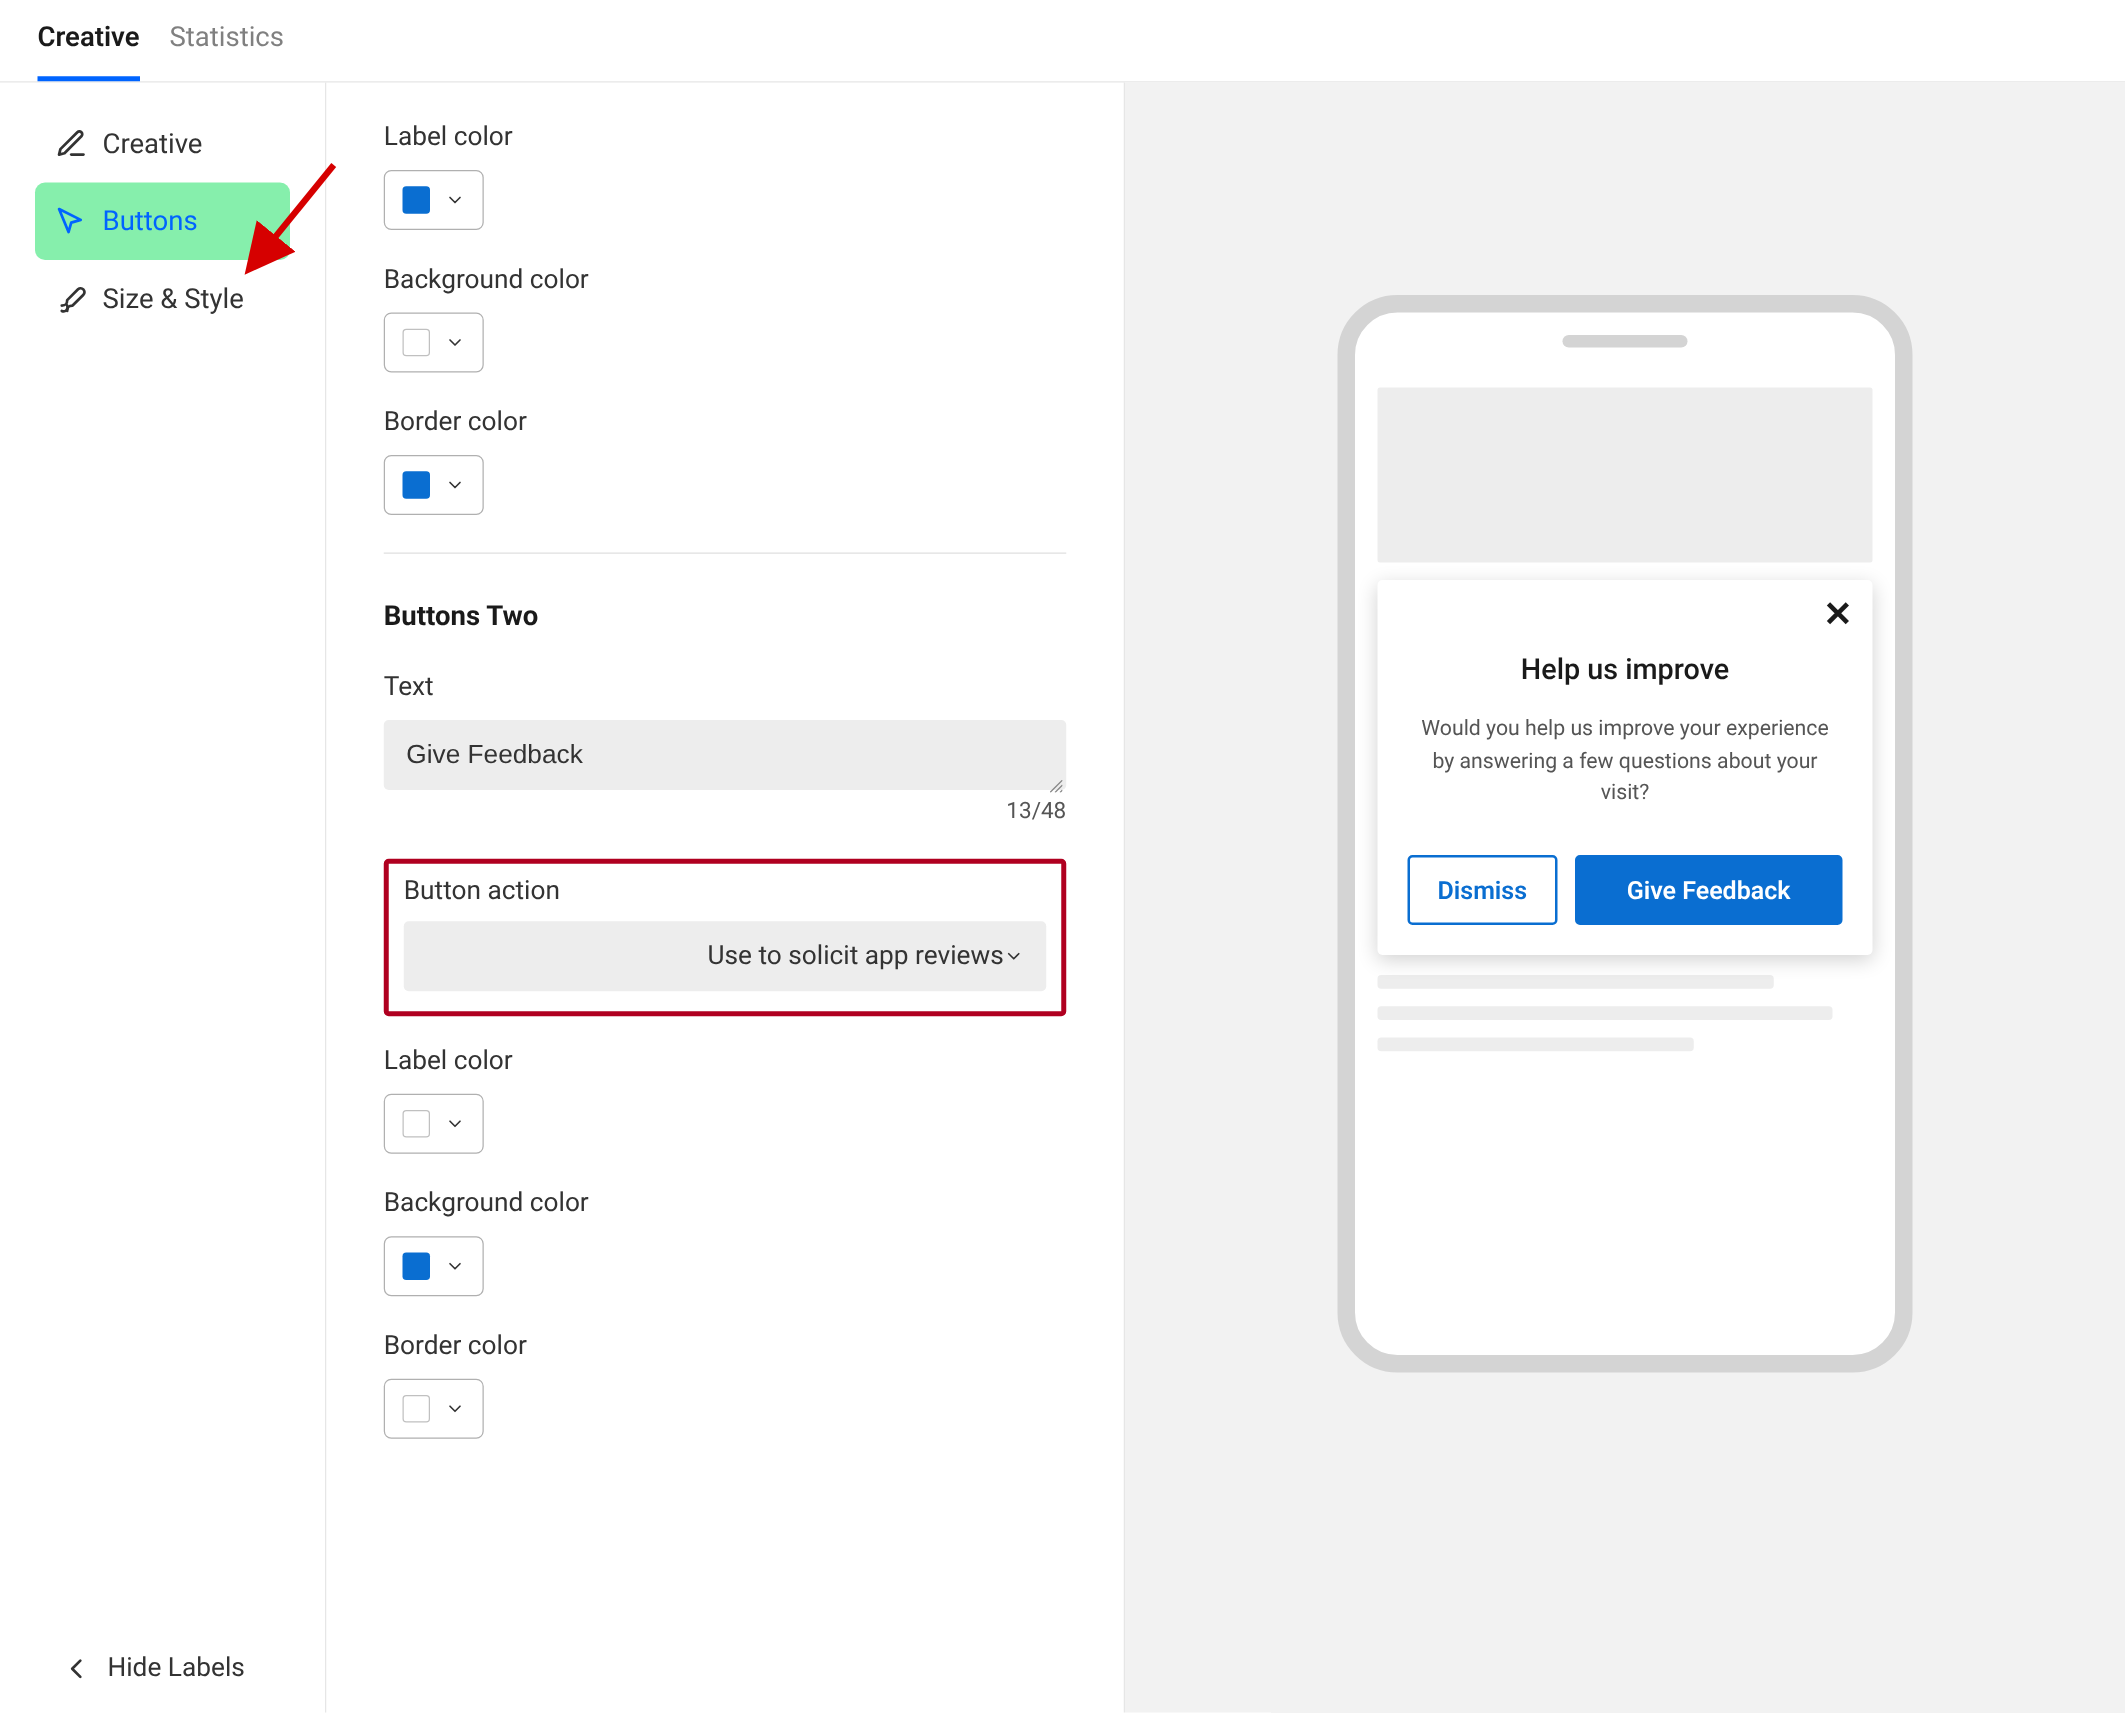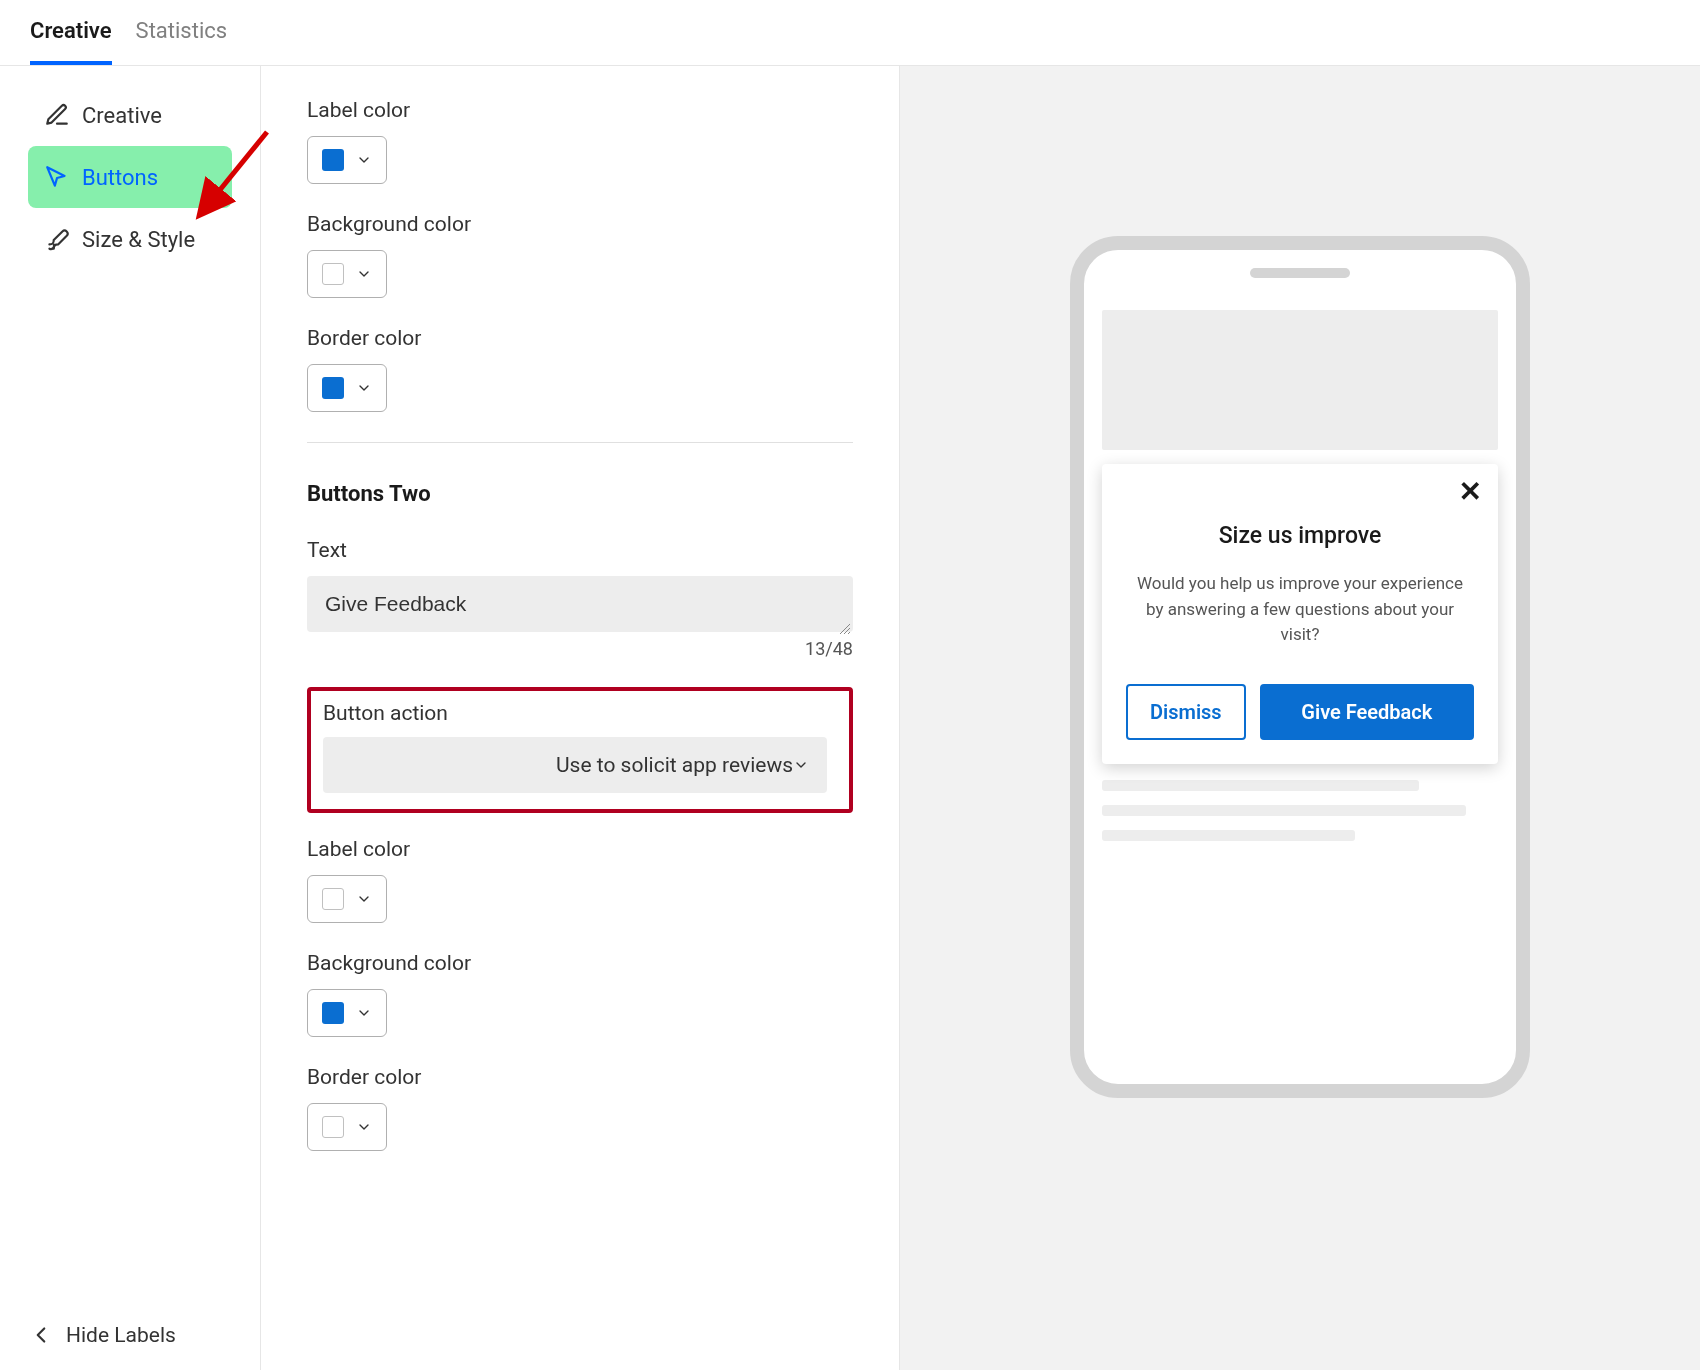--- a/index.html
+++ b/index.html
@@ -57,21 +57,21 @@
   .icon {
     width: 26px;
     height: 26px;
     display: inline-flex;
     align-items: center;
     justify-content: center;
   }
   .hide-labels {
     position: absolute;
     bottom: 28px;
-    left: 28px;
+    left: 48px;
     display: flex;
     align-items: center;
     gap: 12px;
     font-size: 21px;
     color: #333;
     cursor: pointer;
   }
   .settings-panel {
     width: 640px;
     border-left: 1px solid #e6e6e6;
@@ -138,21 +138,21 @@
   }
   .char-count {
     text-align: right;
     font-size: 18px;
     color: #555;
     margin-top: 6px;
   }
   .highlight-box {
     border: 4px solid #b00020;
     border-radius: 4px;
-    padding: 10px 22px 16px 12px;
+    padding: 10px 12px 16px 12px;
     margin-bottom: 24px;
   }
   .highlight-box .field-label { margin-bottom: 12px; }
   .select-input {
     width: 100%;
     background: #ededed;
     border: none;
     border-radius: 4px;
     padding: 16px 18px;
     font-size: 21px;
@@ -415,21 +415,21 @@
 
   </div>
 
   <div class="preview-area">
     <div class="phone-frame">
       <div class="phone-speaker"></div>
       <div class="phone-content">
         <div class="placeholder-block ph-hero"></div>
         <div class="modal-card">
           <div class="modal-close">✕</div>
-          <div class="modal-title">Size us improve</div>
+          <div class="modal-title">Help us improve</div>
           <div class="modal-body">Would you help us improve your experience by answering a few questions about your visit?</div>
           <div class="modal-buttons">
             <div class="btn btn-outline">Dismiss</div>
             <div class="btn btn-primary">Give Feedback</div>
           </div>
         </div>
         <div class="ph-line w1"></div>
         <div class="ph-line w2"></div>
         <div class="ph-line w3"></div>
       </div>

